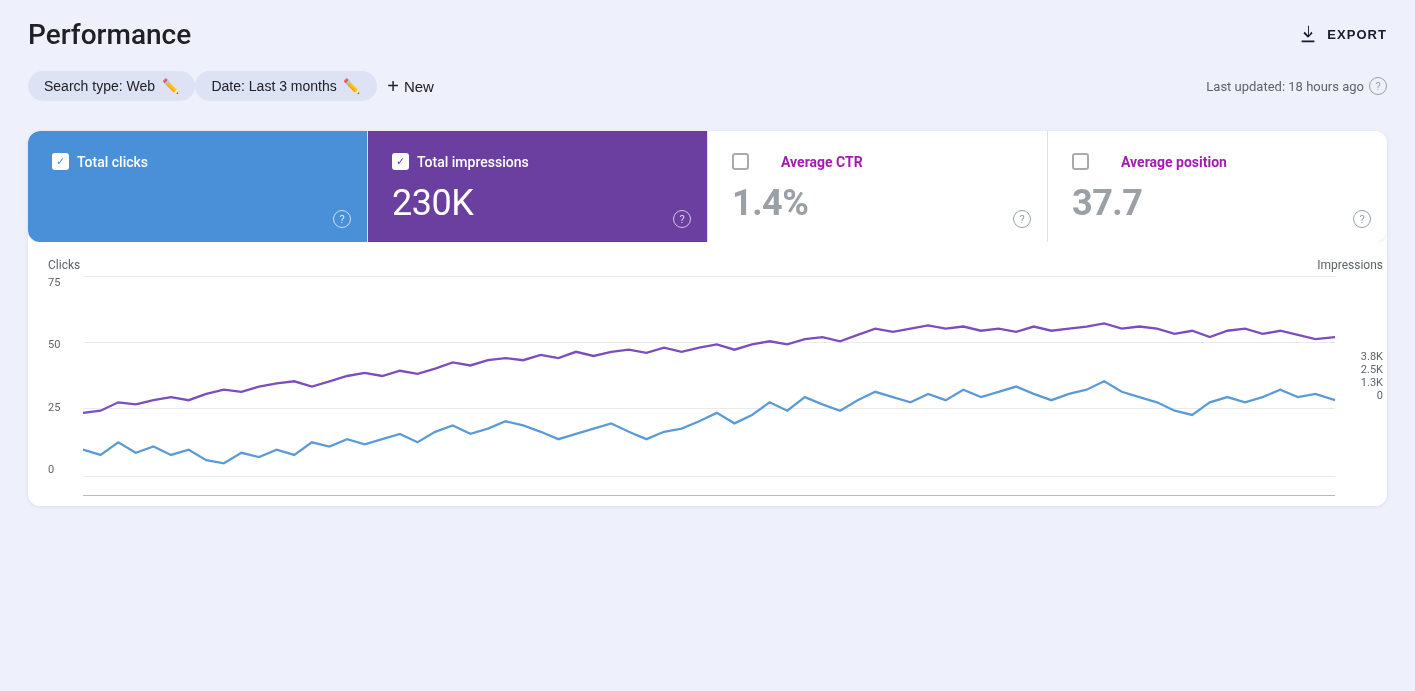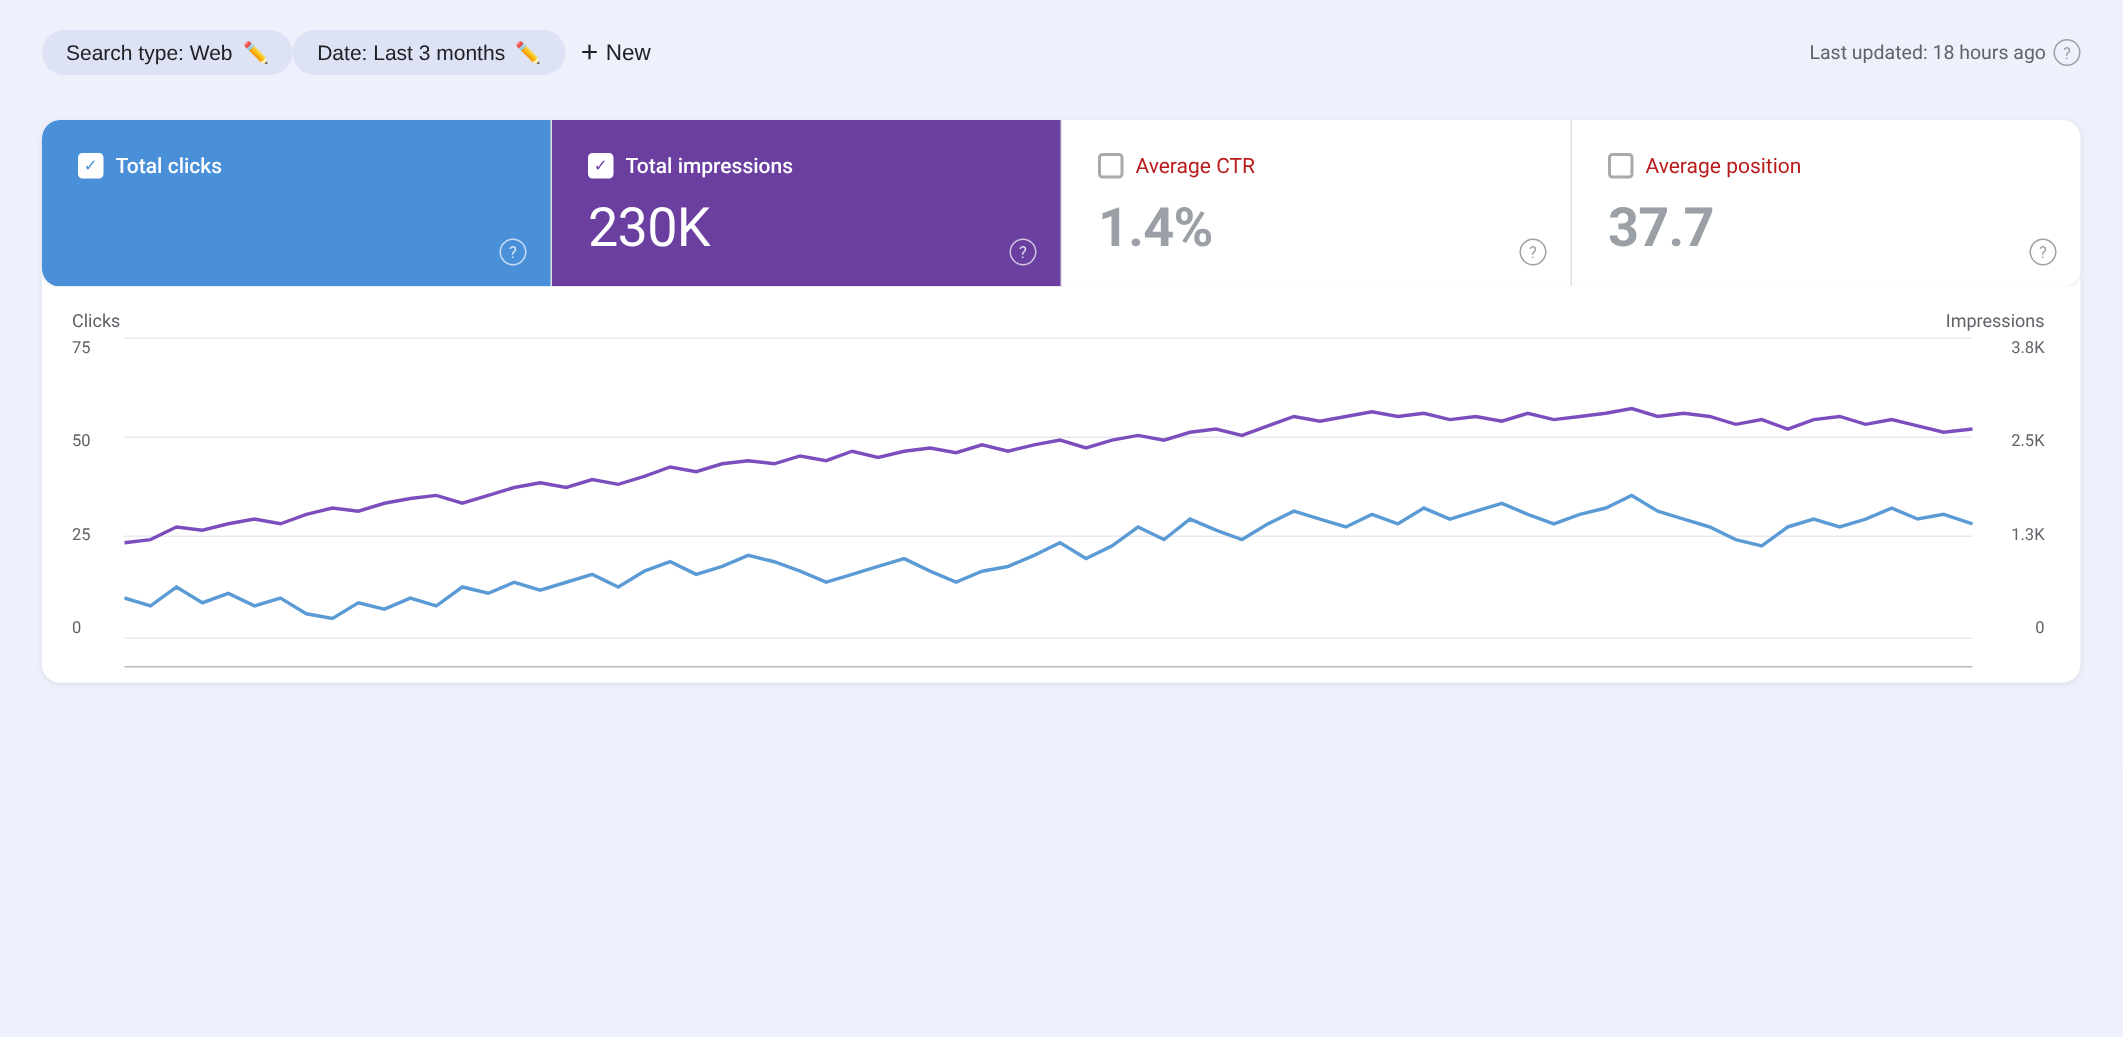--- a/index.html
+++ b/index.html
@@ -155,22 +155,23 @@
     .checkmark-blue { color: #4a90d9; }
     .checkmark-purple { color: #6a3fa0; }
     .metric-label {
       font-size: 14px;
       color: white;
       font-weight: 500;
       text-align: center;
     }
     .metric-label-gray {
       font-size: 14px;
-      color: #b91c1c;
-      font-weight: 400;
+      color: #a21caf;
+      font-weight: 700;
+      margin-left: 24px;
     }
     .metric-value {
       font-size: 36px;
       font-weight: 400;
       color: white;
       letter-spacing: -0.5px;
     }
     .metric-value-gray {
       font-size: 36px;
       font-weight: 700;
@@ -178,21 +179,21 @@
       letter-spacing: -0.5px;
     }
     .metric-help {
       position: absolute;
       bottom: 14px;
       right: 16px;
     }
     .chart-area {
       background: white;
       border-radius: 0 0 12px 12px;
-      padding: 16px 24px 10px 20px;
+      padding: 16px 4px 10px 20px;
       position: relative;
       margin-top: 0;
     }
     .chart-labels-row {
       display: flex;
       justify-content: space-between;
       margin-bottom: 4px;
     }
     .chart-label-left {
       font-size: 12px;
@@ -218,21 +219,21 @@
       padding-bottom: 20px;
       width: 30px;
     }
     .y-axis-right {
       position: absolute;
       right: 0;
       top: 0;
       height: 100%;
       display: flex;
       flex-direction: column;
-      justify-content: space-between;
+      justify-content: center;
       padding-bottom: 20px;
       width: 40px;
       text-align: right;
     }
     .axis-label {
       font-size: 11px;
       color: #5f6368;
     }
     .grid-and-chart {
       position: absolute;
@@ -265,20 +266,29 @@
       border-radius: 12px;
       overflow: hidden;
       box-shadow: 0 1px 4px rgba(0,0,0,0.08);
     }
   </style>
 </head>
 <body>
 
 <div class="page">
 
+  <div class="header">
+    <h1 class="page-title">Performance</h1>
+    <button class="export-btn">
+      <svg class="export-icon" viewBox="0 0 24 24" fill="none">
+        <path d="M5 20h14v-2H5v2zm7-18v10.17l-3.59-3.58L7 10l5 5 5-5-1.41-1.41L13 12.17V2h-1z" fill="#1a1a2e"></path>
+      </svg>
+      <span>EXPORT</span>
+    </button>
+  </div>
 
   <div class="filters-row">
     <button class="filter-chip">
       <span>Search type: Web</span>
       <span class="edit-icon">✏️</span>
     </button>
     <button class="filter-chip">
       <span>Date: Last 3 months</span>
       <span class="edit-icon">✏️</span>
     </button>

